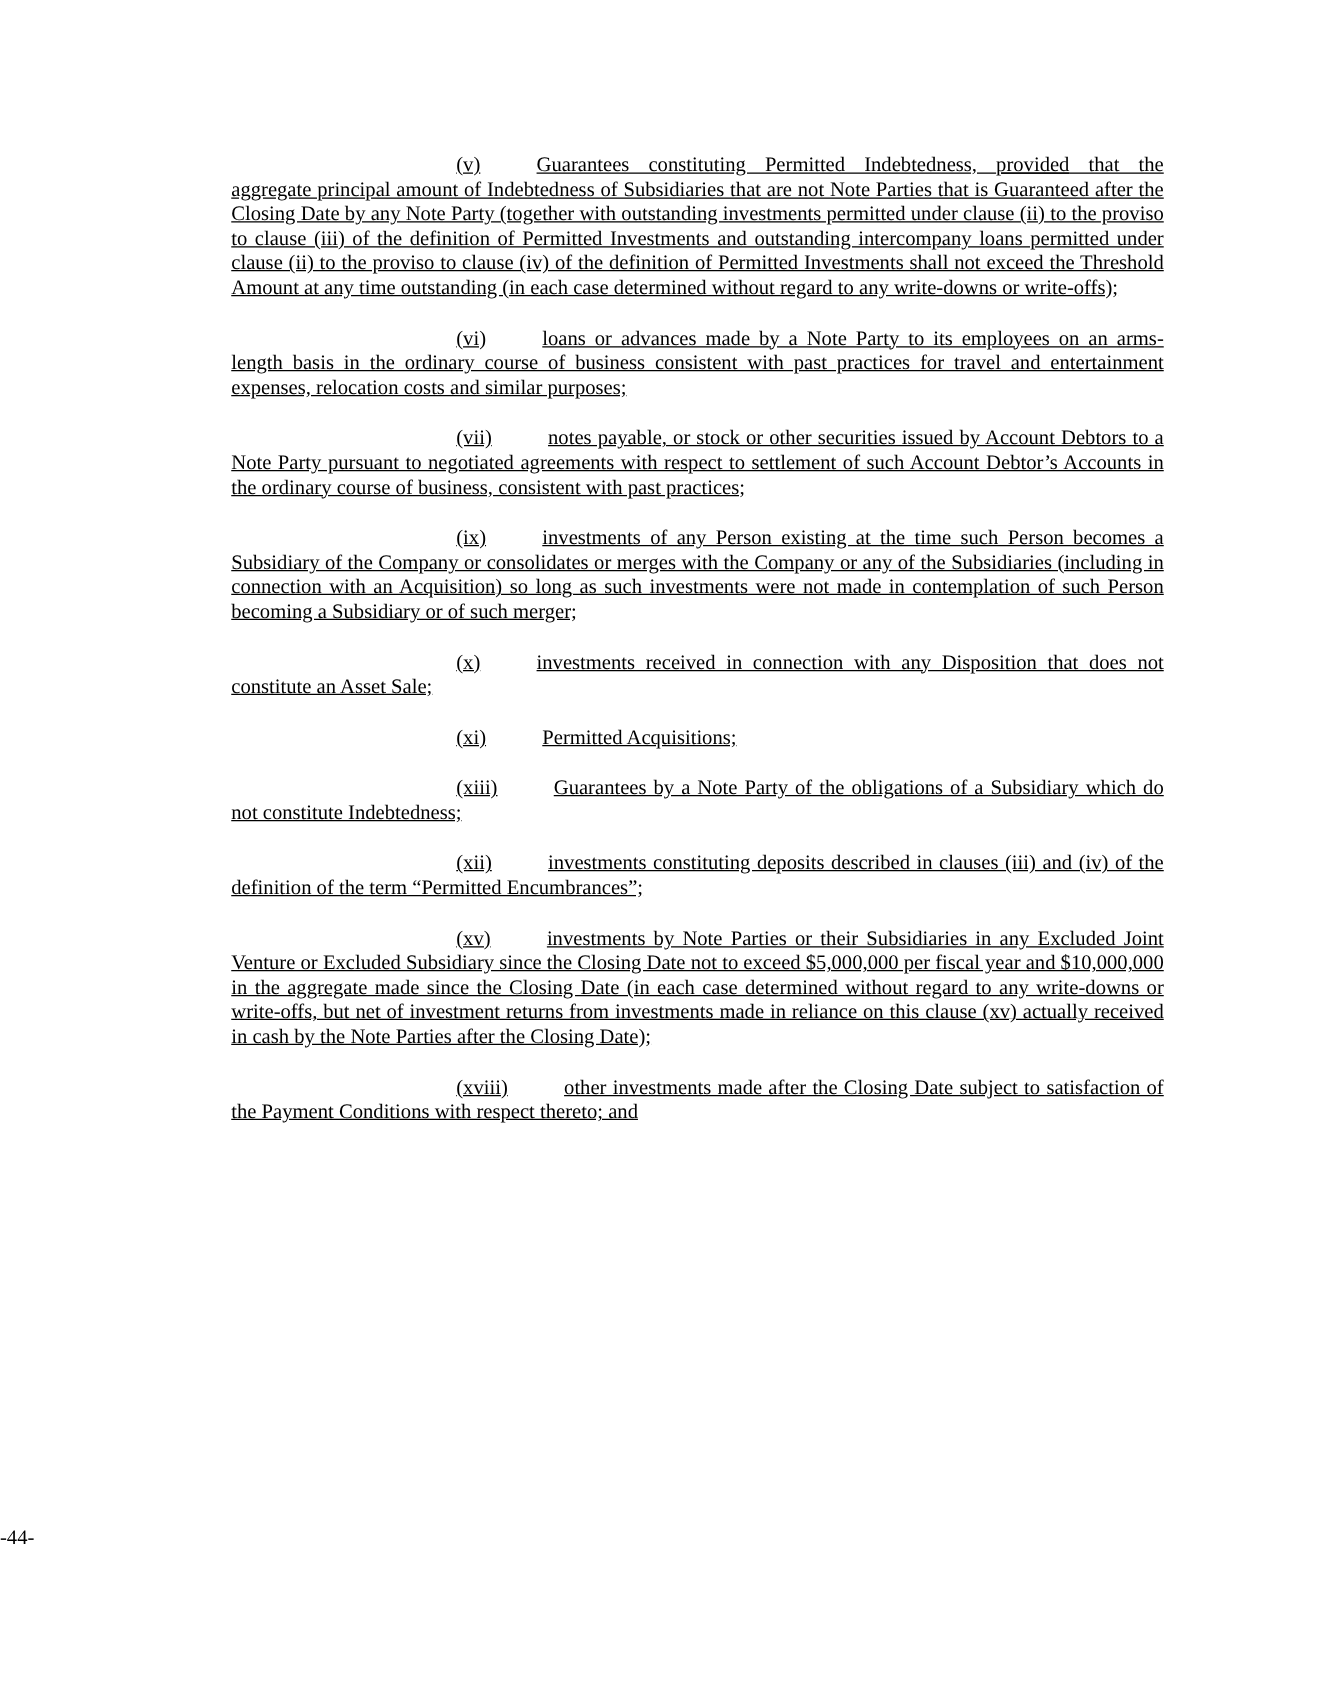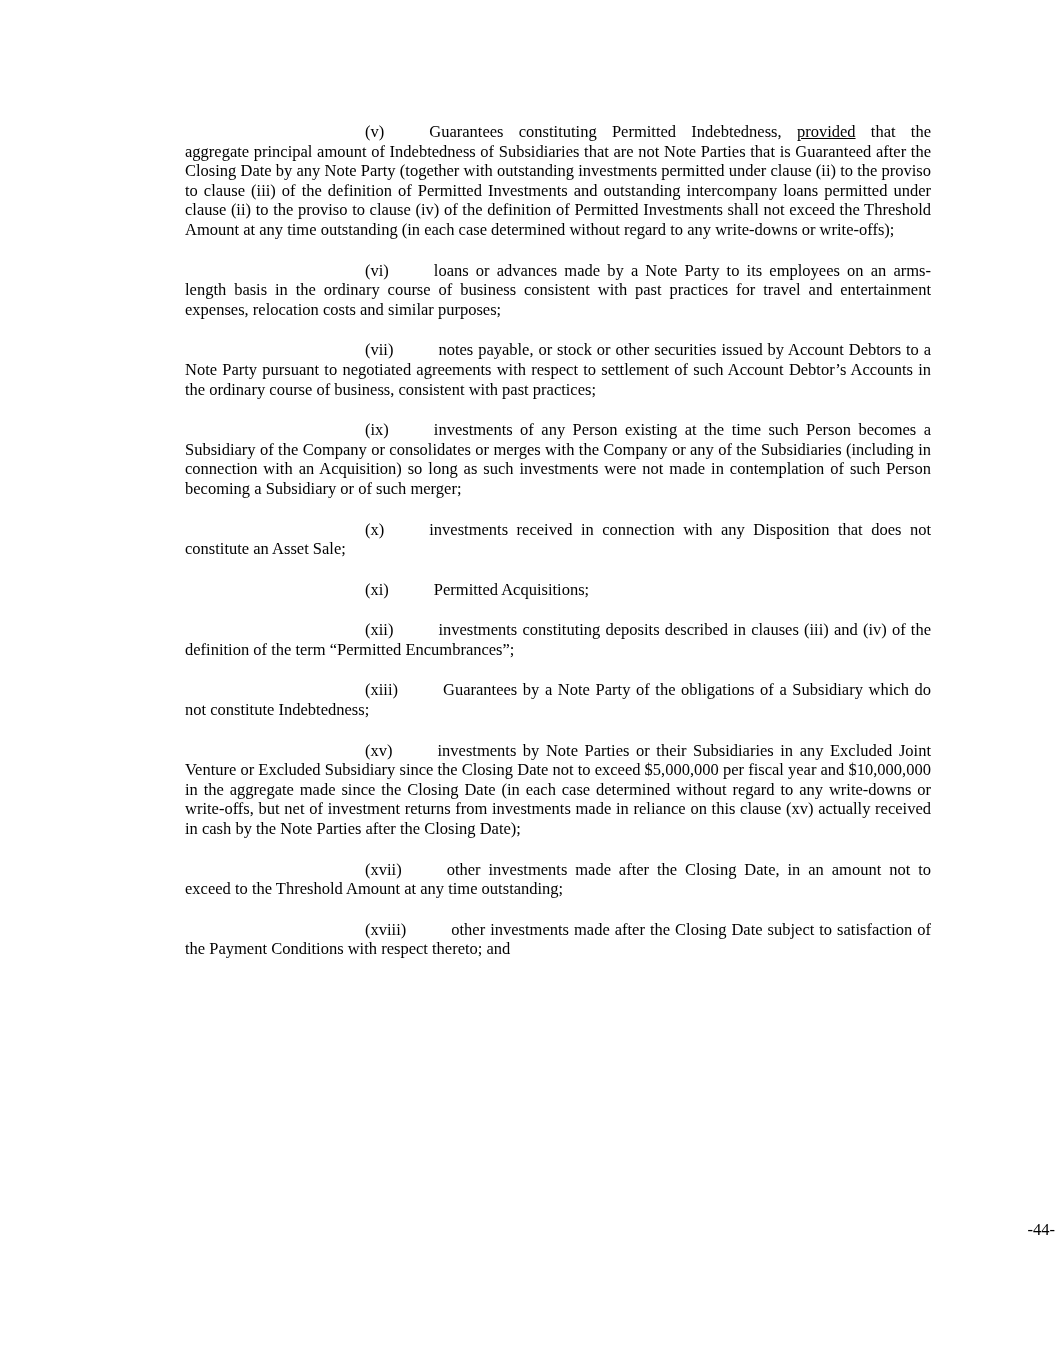--- a/index.html
+++ b/index.html
@@ -21,53 +21,53 @@
     left: 185px;
     top: 122px;
     width: 746px;
   }
   p.clause {
     margin: 0 0 21px 0;
     font-size: 16.5px;
     line-height: 19.6px;
     text-align: justify;
     text-indent: 180px;
+    text-decoration: underline;
   }
   p.clause .num {
     white-space: nowrap;
   }
   p.clause .tab {
     display: inline-block;
     width: 45px;
   }
   .u { text-decoration: underline; }
   .b { font-weight: bold; }
   .footer {
     position: absolute;
     top: 1220px;
     left: 0;
     width: 100%;
-    text-align: right;
+    text-align: left;
     font-size: 16.5px;
     line-height: 19.6px;
   }
 </style>
 </head>
 <body>
 
 <div class="page">
   <div class="content">
       <p class="clause"><span class="num">(v)</span><span class="tab"></span><span>Guarantees constituting Permitted Indebtedness, </span><span class="u">provided</span><span> that the aggregate principal amount of Indebtedness of Subsidiaries that are not Note Parties that is Guaranteed after the Closing Date by any Note Party (together with outstanding investments permitted under clause (ii) to the proviso to clause (iii) of the definition of Permitted Investments and outstanding intercompany loans permitted under clause (ii) to the proviso to clause (iv) of the definition of Permitted Investments shall not exceed the Threshold Amount at any time outstanding (in each case determined without regard to any write-downs or write-offs);</span></p>
       <p class="clause"><span class="num">(vi)</span><span class="tab"></span><span>loans or advances made by a Note Party to its employees on an arms-length basis in the ordinary course of business consistent with past practices for travel and entertainment expenses, relocation costs and similar purposes;</span></p>
       <p class="clause"><span class="num">(vii)</span><span class="tab"></span><span>notes payable, or stock or other securities issued by Account Debtors to a Note Party pursuant to negotiated agreements with respect to settlement of such Account Debtor’s Accounts in the ordinary course of business, consistent with past practices;</span></p>
       <p class="clause"><span class="num">(ix)</span><span class="tab"></span><span>investments of any Person existing at the time such Person becomes a Subsidiary of the Company or consolidates or merges with the Company or any of the Subsidiaries (including in connection with an Acquisition) so long as such investments were not made in contemplation of such Person becoming a Subsidiary or of such merger;</span></p>
       <p class="clause"><span class="num">(x)</span><span class="tab"></span><span>investments received in connection with any Disposition that does not constitute an Asset Sale;</span></p>
       <p class="clause"><span class="num">(xi)</span><span class="tab"></span><span>Permitted Acquisitions;</span></p>
+      <p class="clause"><span class="num">(xiii)</span><span class="tab"></span><span>Guarantees by a Note Party of the obligations of a Subsidiary which do not constitute Indebtedness;</span></p>
       <p class="clause"><span class="num">(xii)</span><span class="tab"></span><span>investments constituting deposits described in clauses (iii) and (iv) of the definition of the term “Permitted Encumbrances”;</span></p>
-      <p class="clause"><span class="num">(xiii)</span><span class="tab"></span><span>Guarantees by a Note Party of the obligations of a Subsidiary which do not constitute Indebtedness;</span></p>
       <p class="clause"><span class="num">(xv)</span><span class="tab"></span><span>investments by Note Parties or their Subsidiaries in any Excluded Joint Venture or Excluded Subsidiary since the Closing Date not to exceed $5,000,000 per fiscal year and $10,000,000 in the aggregate made since the Closing Date (in each case determined without regard to any write-downs or write-offs, but net of investment returns from investments made in reliance on this clause (xv) actually received in cash by the Note Parties after the Closing Date);</span></p>
-      <p class="clause"><span class="num">(xvii)</span><span class="tab"></span><span>other investments made after the Closing Date, in an amount not to exceed to the Threshold Amount at any time outstanding;</span></p>
       <p class="clause"><span class="num">(xviii)</span><span class="tab"></span><span>other investments made after the Closing Date subject to satisfaction of the Payment Conditions with respect thereto; and</span></p>
     </div>
   <div class="footer">
     <span>-44-</span>
   </div>
 </div>
 
 </body></html>

